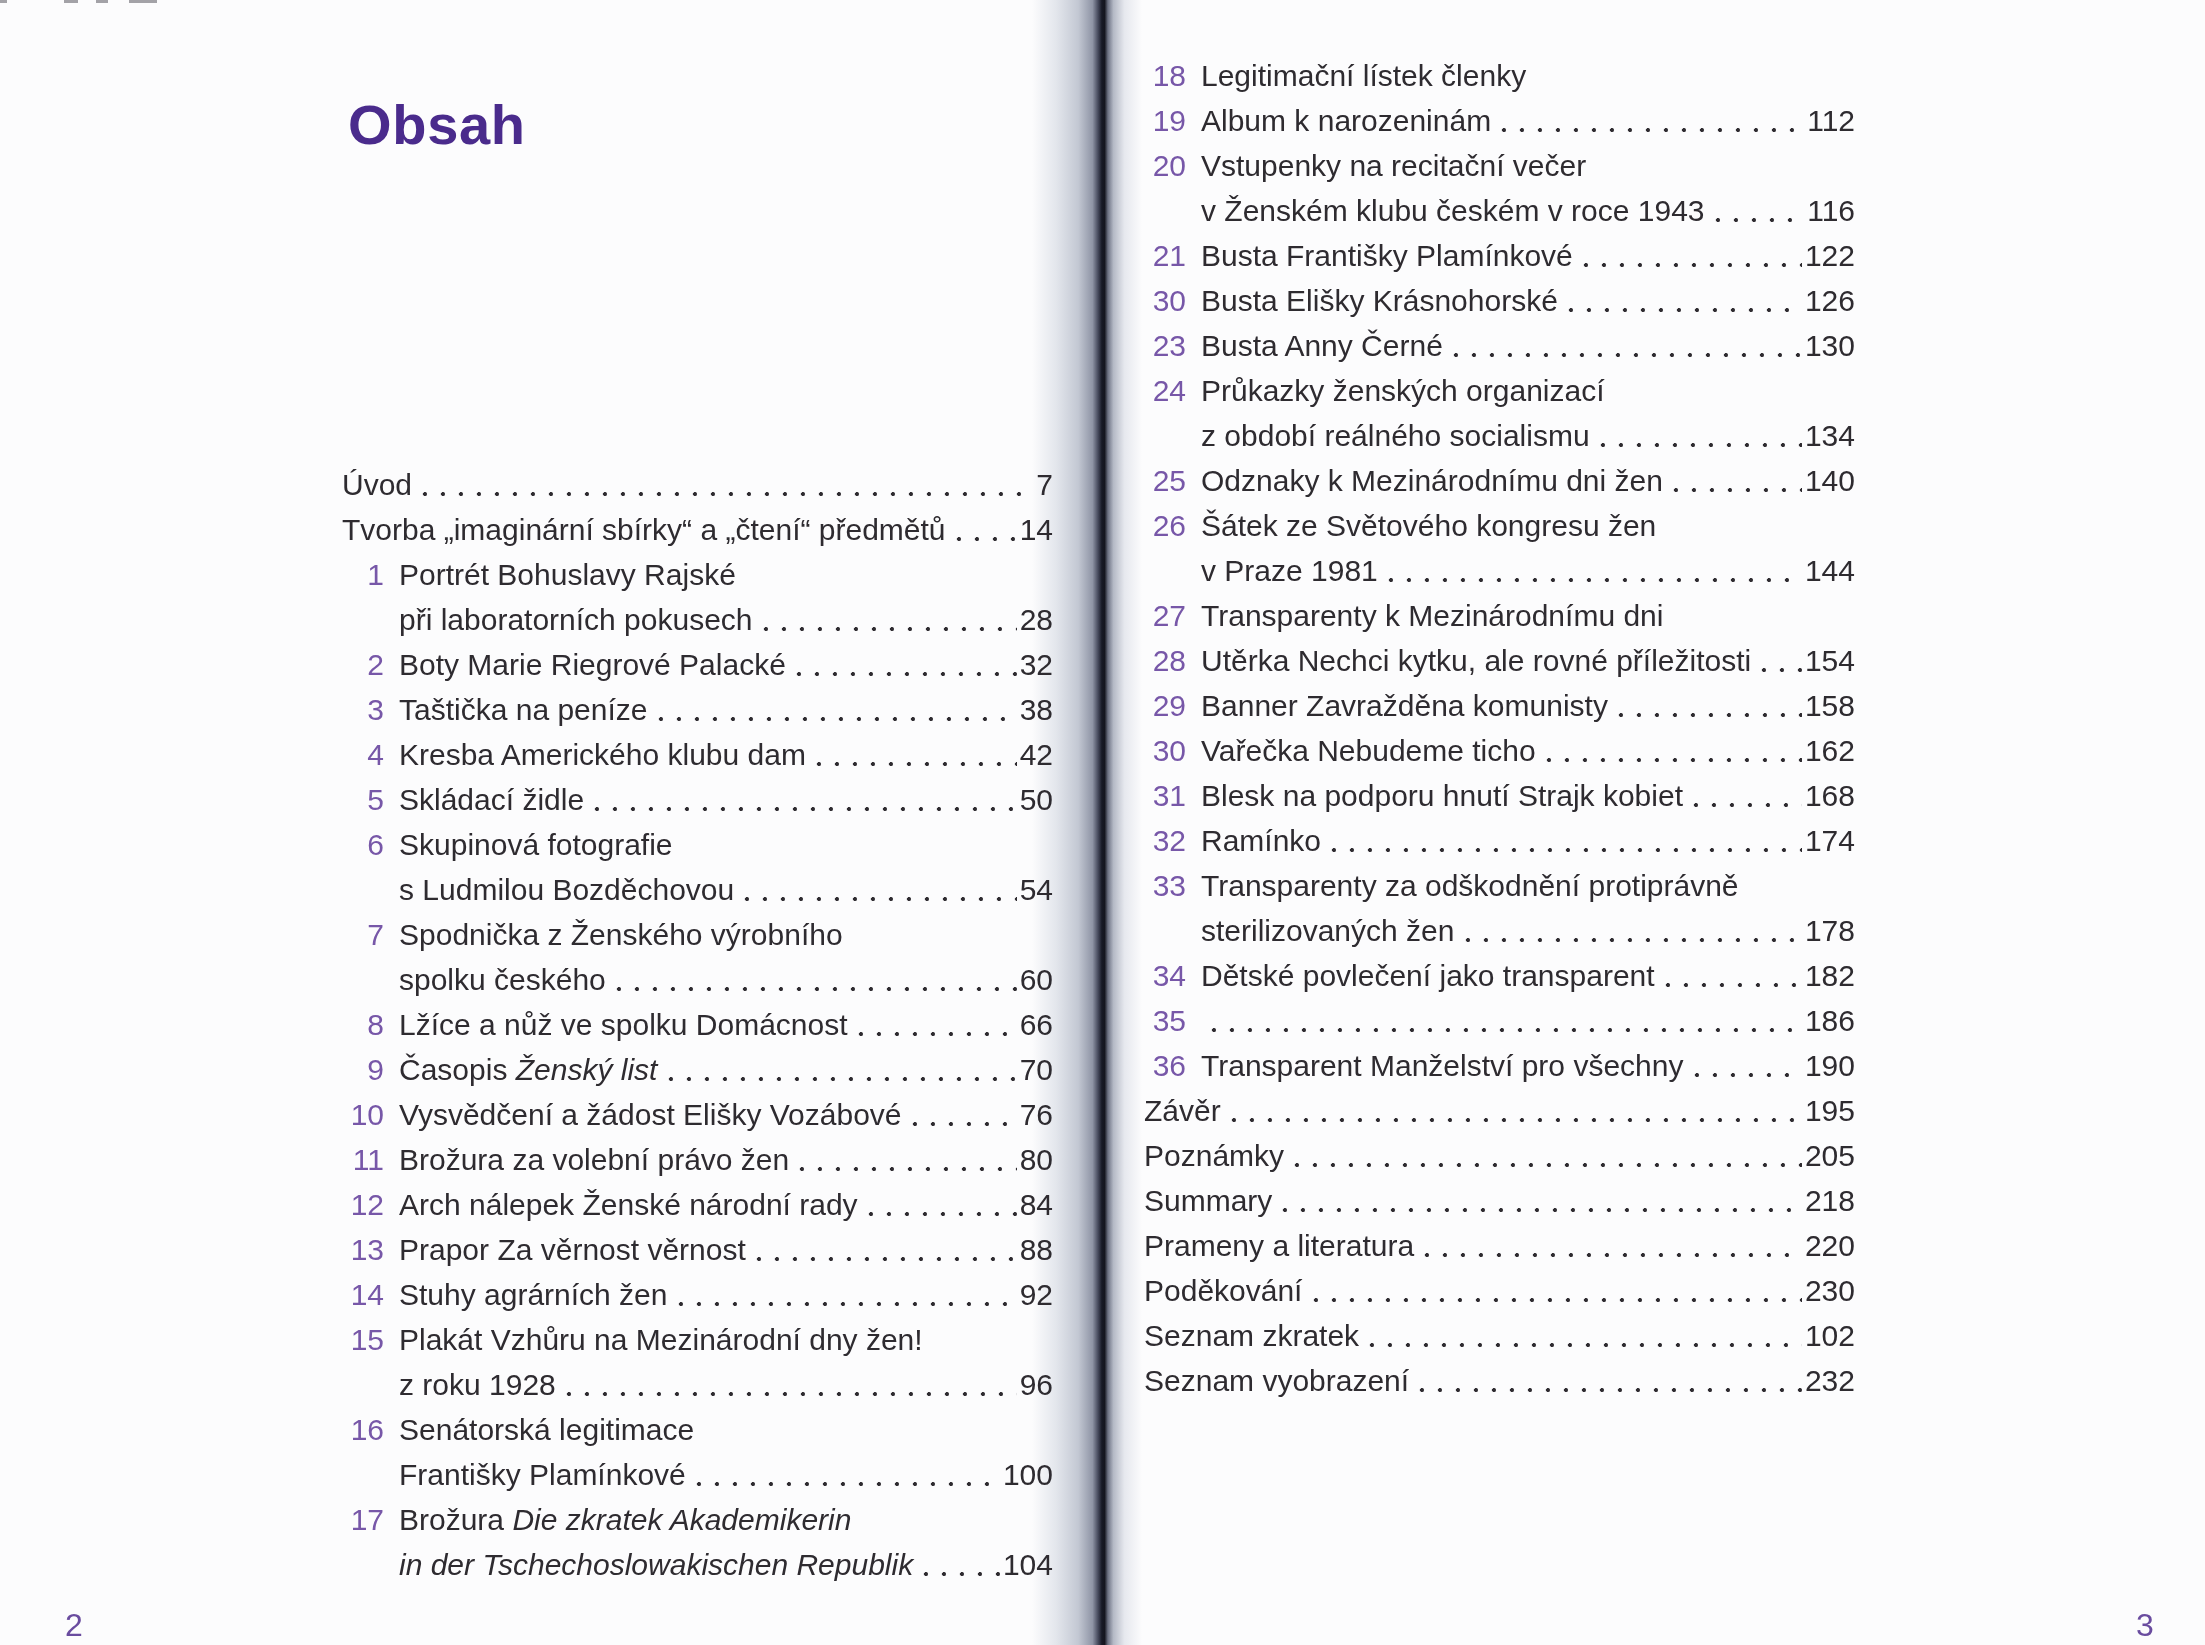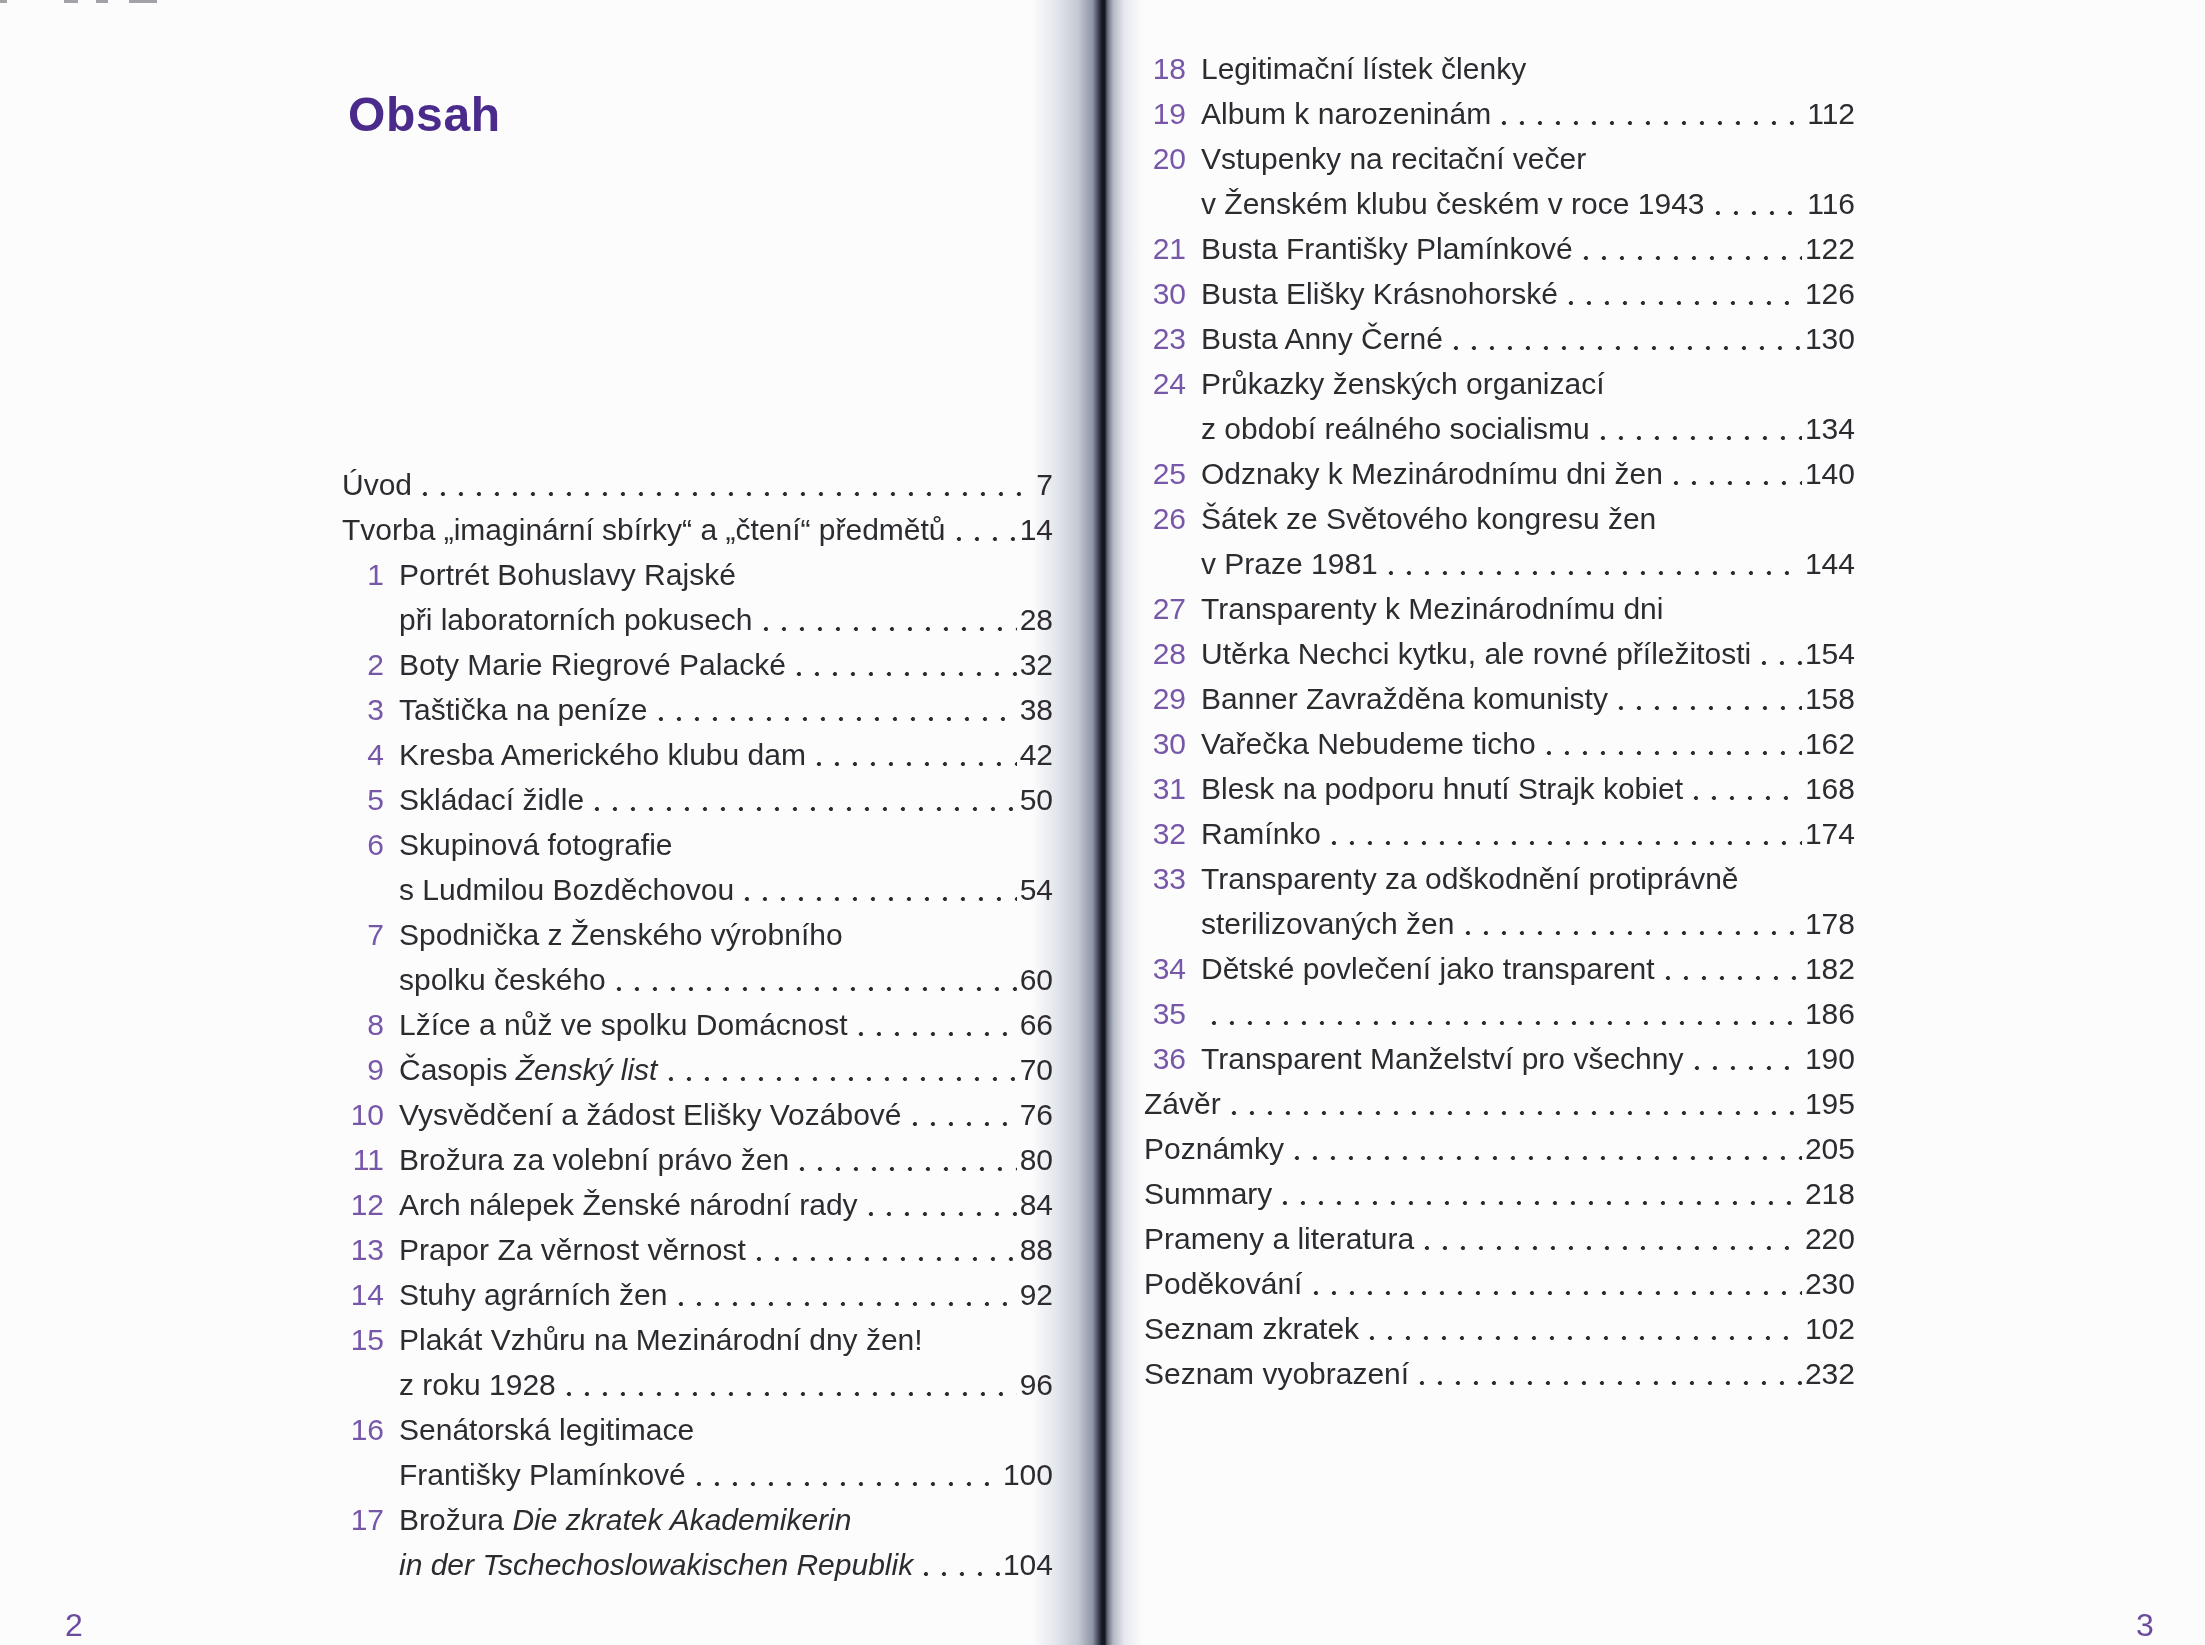--- a/index.html
+++ b/index.html
@@ -4,27 +4,27 @@
 <style>
   html,body{margin:0;padding:0;}
   body{
     width:2205px;height:1646px;position:relative;overflow:hidden;
     background:var(--bg,#fcfcfd);
     font-family:"Liberation Sans", sans-serif;
     color:var(--text,#2e2b30);
   }
   .page-title{
     position:absolute;left:348px;top:59px;
-    font-size:48px;font-weight:700;line-height:1;
+    font-size:56px;font-weight:700;line-height:1;
     color:var(--title,#4a2b8c);
     letter-spacing:0.7px;
   }
   .toc{position:absolute;width:711px;}
   .toc-left{left:342px;top:462px;}
-  .toc-right{left:1144px;top:46px;}
+  .toc-right{left:1144px;top:53px;}
   .toc-row{
     display:flex;align-items:baseline;
     height:45px;line-height:45px;font-size:30px;
     white-space:pre;overflow:hidden;
   }
   .toc-row .num{
     flex:none;width:42px;margin-right:15px;text-align:right;
     color:var(--num,#7757a8);
   }
   .toc-row.cont{padding-left:57px;}

